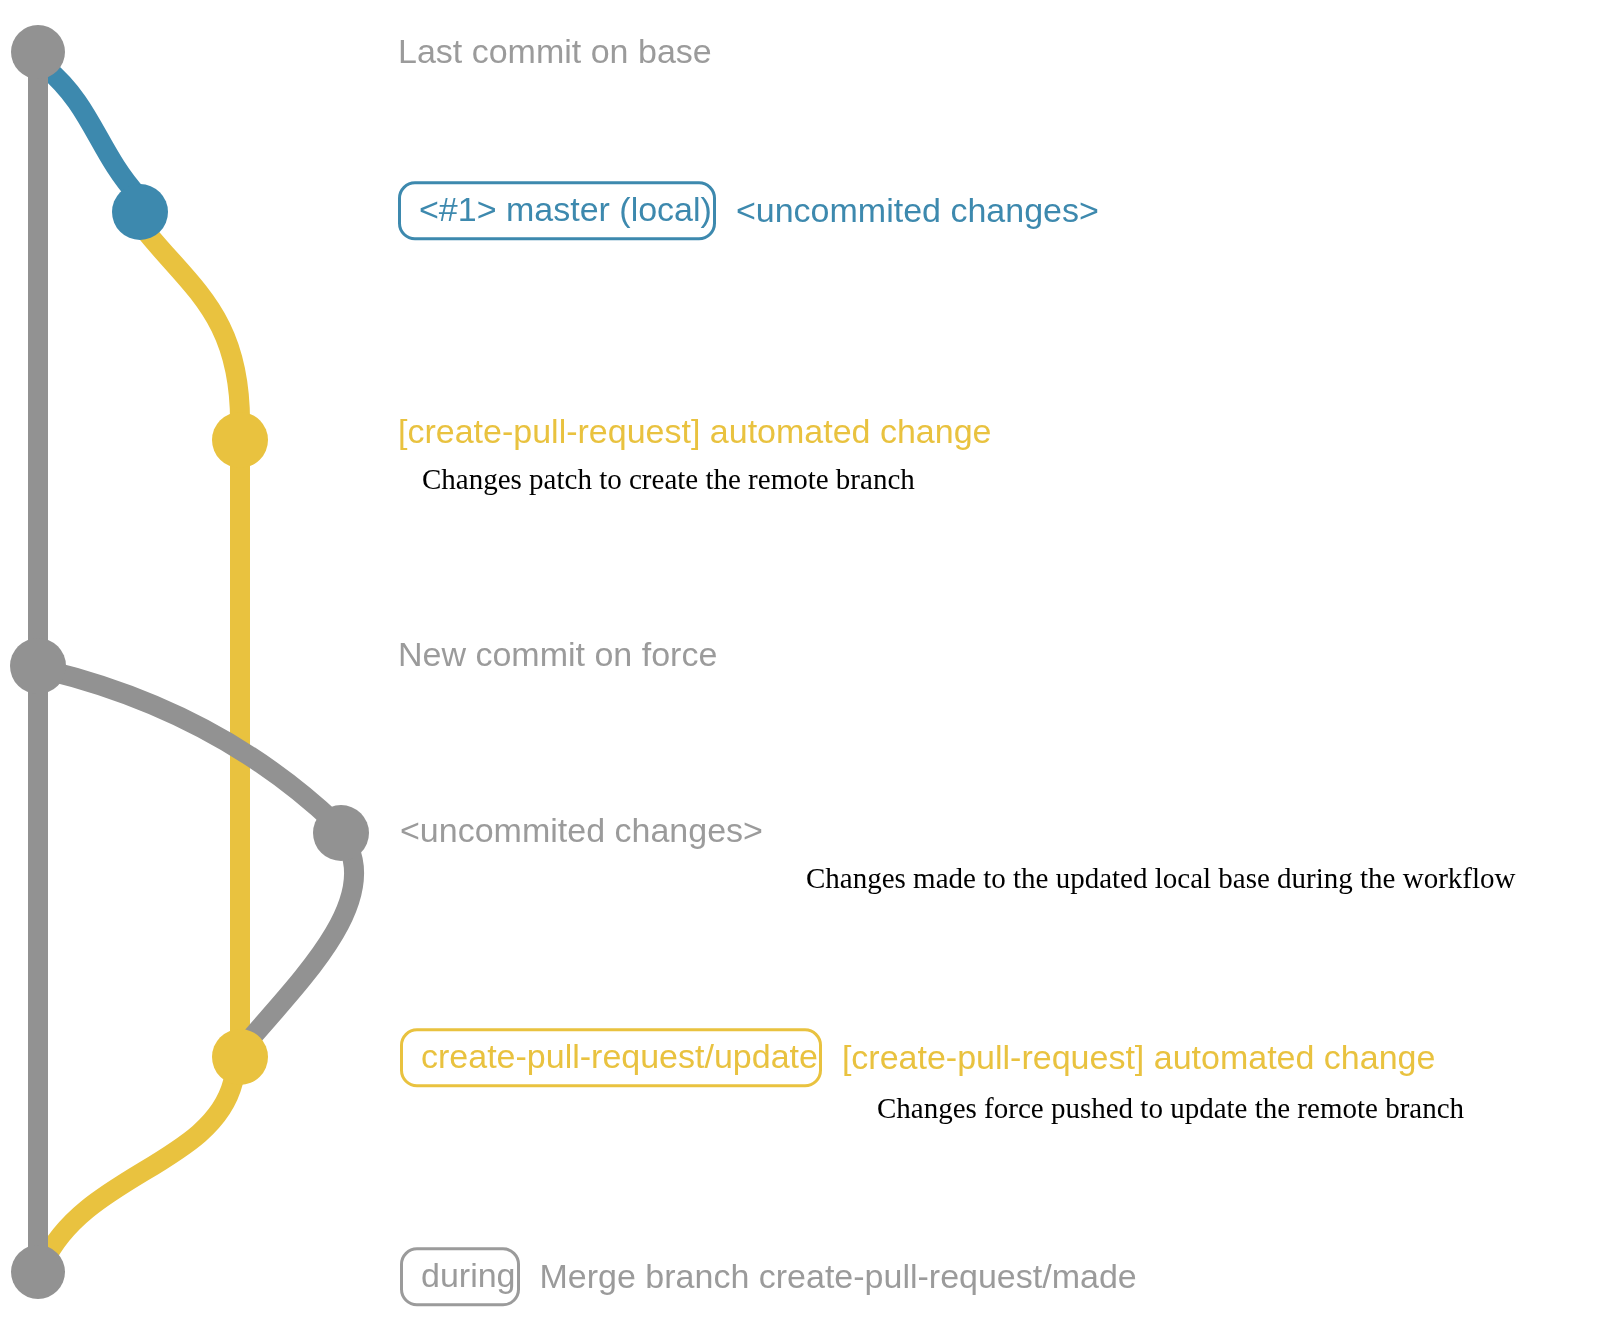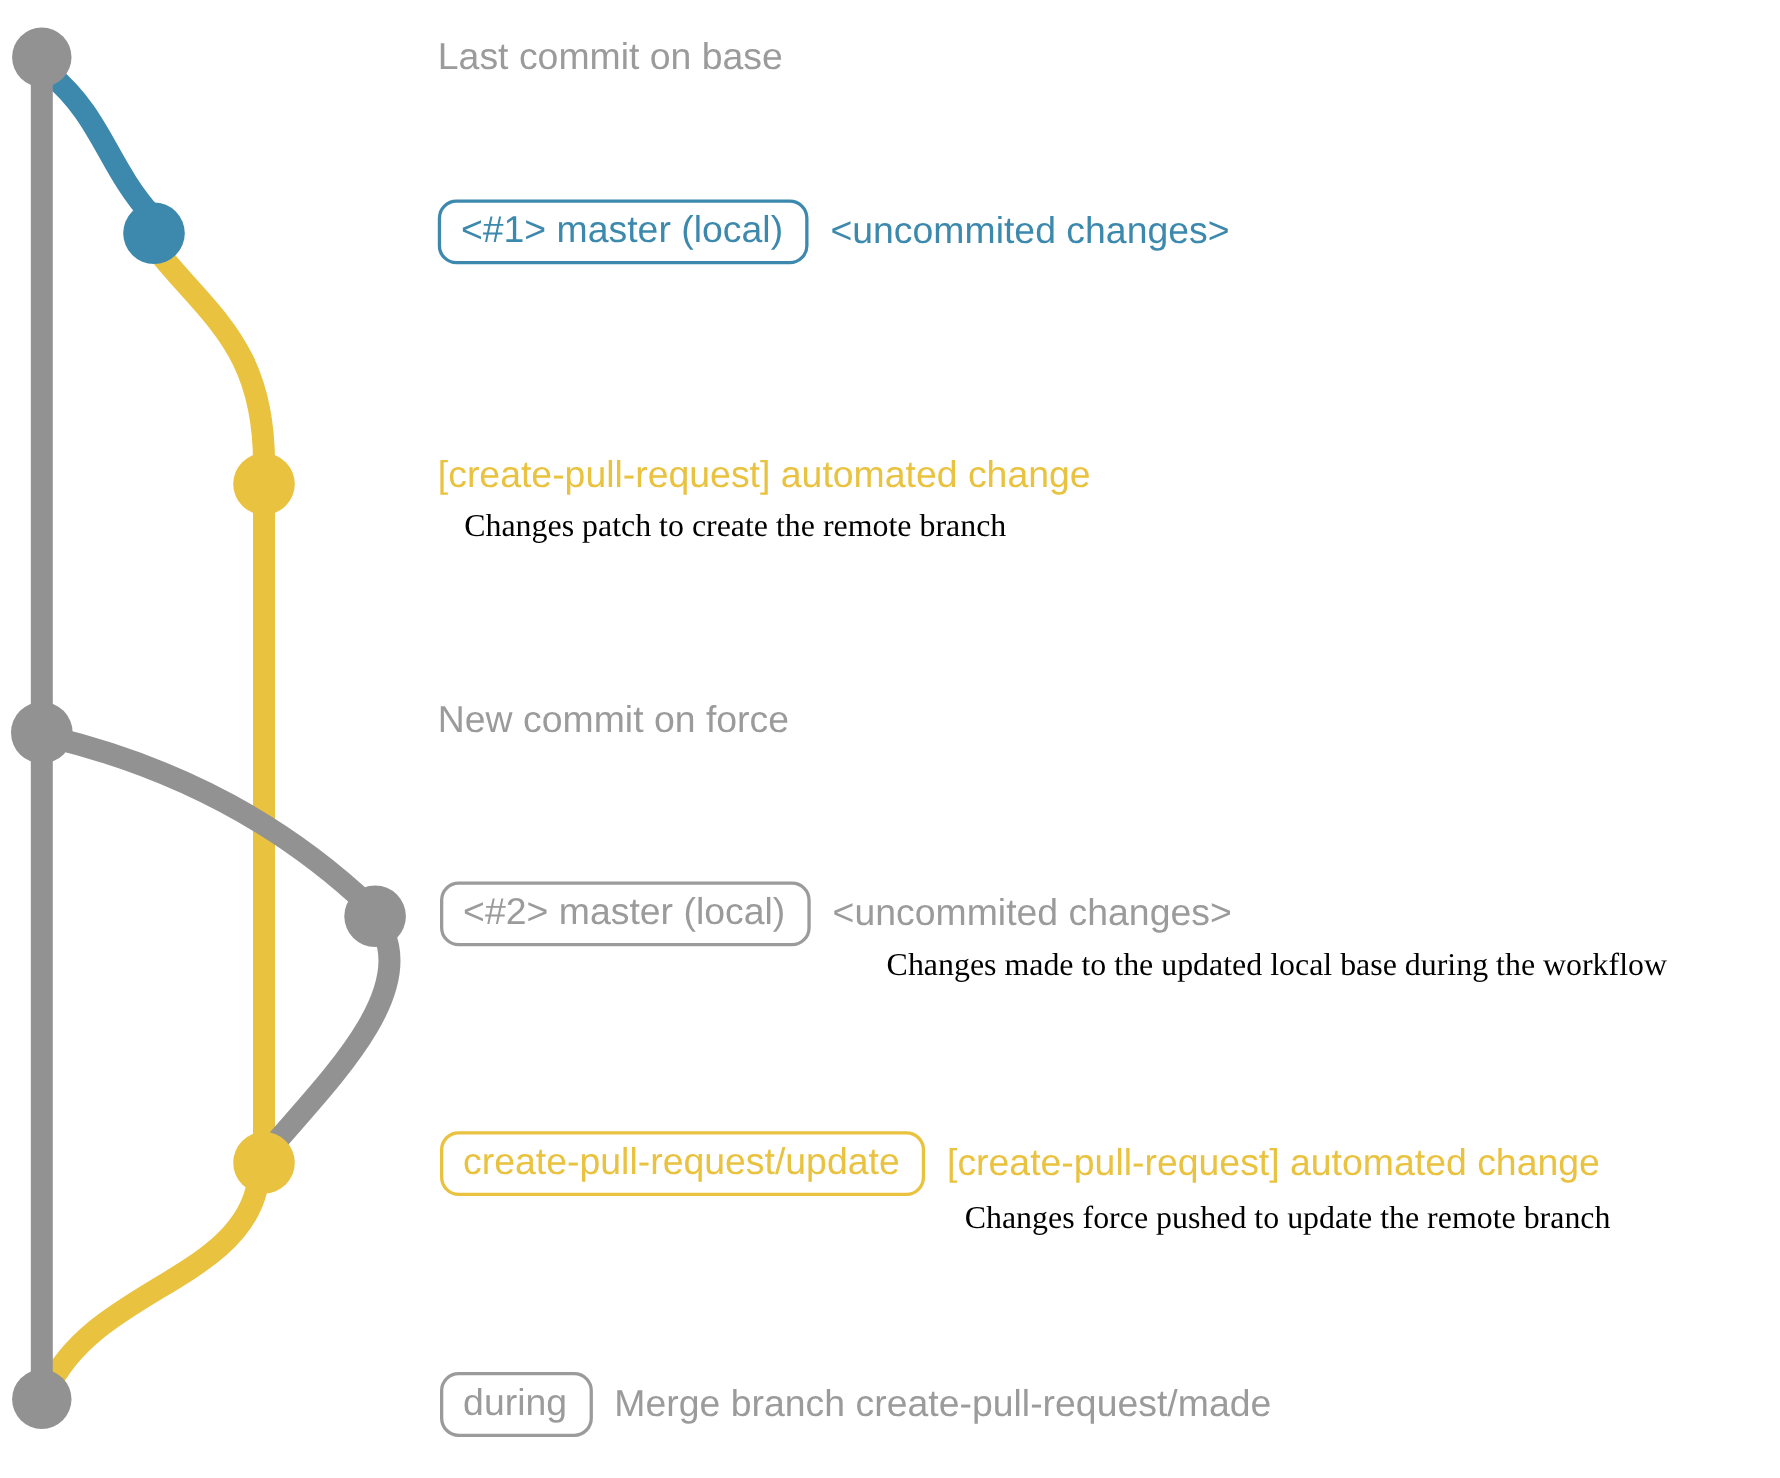--- a/index.html
+++ b/index.html
@@ -13,21 +13,21 @@
   .sk-gray{stroke:var(--gray);}   .fl-gray{fill:var(--gray);}
   .sk-blue{stroke:var(--blue);}   .fl-blue{fill:var(--blue);}
   .sk-yellow{stroke:var(--yellow);} .fl-yellow{fill:var(--yellow);}
   .branch{fill:none;stroke-width:20;stroke-linecap:round;}
   .row{position:absolute;display:flex;align-items:center;gap:20px;transform:translateY(-50%);white-space:nowrap;}
   .msg{font-size:34px;line-height:1.15;}
   .c-gray{color:var(--gray_text);}
   .c-blue{color:var(--blue);}
   .c-yellow{color:var(--yellow);}
   .badge{display:inline-block;border:3px solid currentColor;border-radius:17px;
-         padding:7px 20px 9px 18px;font-size:34px;line-height:1.1;}
+         padding:7px 1px 9px 18px;font-size:34px;line-height:1.1;}
   .caption{position:absolute;transform:translateY(-50%);white-space:nowrap;
            font-family:"Liberation Serif", serif;font-size:29px;color:var(--black);}
 </style>
 </head>
 <body>
 
 <div class="stage">
 
   <svg class="graph" width="1618" height="1344" viewBox="0 0 1618 1344">
 
@@ -60,21 +60,20 @@
   <div class="row" style="left:398px;top:432px">
     <span class="msg c-yellow">[create-pull-request] automated change</span>
   </div>
   <div class="caption" style="left:422px;top:479px">Changes patch to create the remote branch</div>
 
   <div class="row" style="left:398px;top:655px">
     <span class="msg c-gray">New commit on force</span>
   </div>
 
   <div class="row" style="left:400px;top:831px">
-    <span class="badge c-gray">&lt;#2&gt; master (local)</span>
     <span class="msg c-gray">&lt;uncommited changes&gt;</span>
   </div>
   <div class="caption" style="left:806px;top:878px">Changes made to the updated local base during the workflow</div>
 
   <div class="row" style="left:400px;top:1058px">
     <span class="badge c-yellow">create-pull-request/update</span>
     <span class="msg c-yellow">[create-pull-request] automated change</span>
   </div>
   <div class="caption" style="left:877px;top:1108px">Changes force pushed to update the remote branch</div>
 

